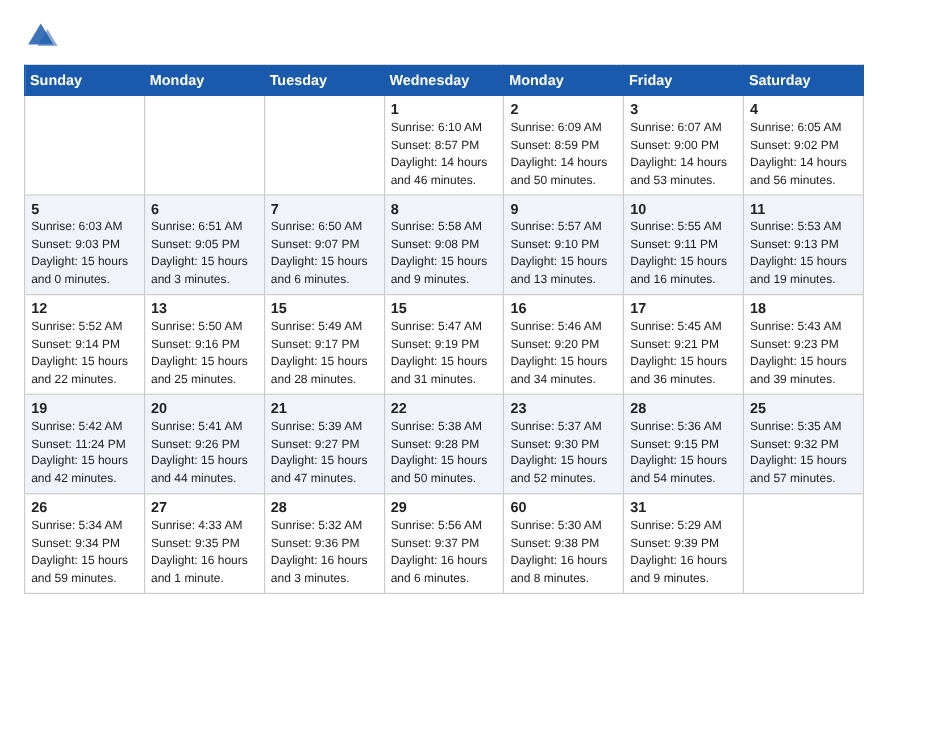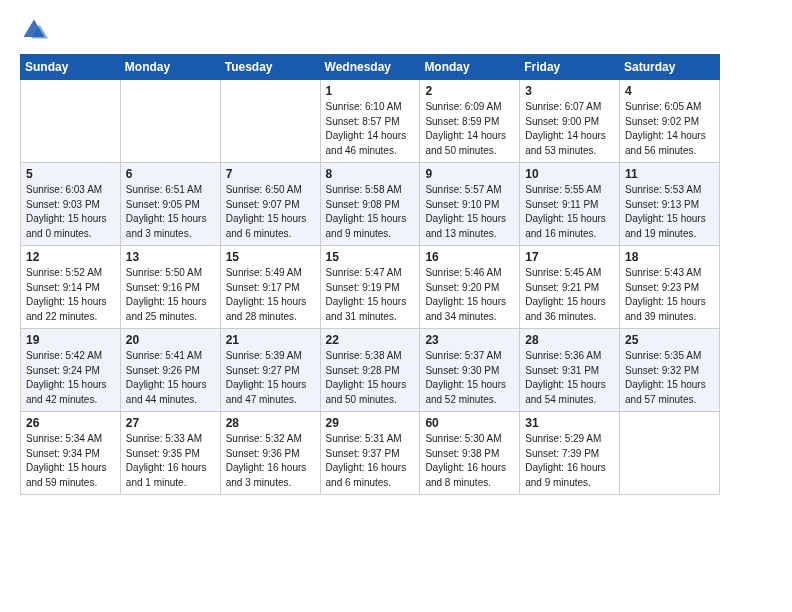--- a/index.html
+++ b/index.html
@@ -255,21 +255,21 @@
             <div class="day-info">Sunrise: 5:43 AM
 Sunset: 9:23 PM
 Daylight: 15 hours
 and 39 minutes.</div>
           </td>
         </tr>
         <tr>
           <td>
             <span class="day-num">19</span>
             <div class="day-info">Sunrise: 5:42 AM
-Sunset: 9:24 PM
+Sunset: 11:24 PM
 Daylight: 15 hours
 and 42 minutes.</div>
           </td>
           <td>
             <span class="day-num">20</span>
             <div class="day-info">Sunrise: 5:41 AM
 Sunset: 9:26 PM
 Daylight: 15 hours
 and 44 minutes.</div>
           </td>
@@ -290,21 +290,21 @@
           <td>
             <span class="day-num">23</span>
             <div class="day-info">Sunrise: 5:37 AM
 Sunset: 9:30 PM
 Daylight: 15 hours
 and 52 minutes.</div>
           </td>
           <td>
             <span class="day-num">28</span>
             <div class="day-info">Sunrise: 5:36 AM
-Sunset: 9:31 PM
+Sunset: 9:15 PM
 Daylight: 15 hours
 and 54 minutes.</div>
           </td>
           <td>
             <span class="day-num">25</span>
             <div class="day-info">Sunrise: 5:35 AM
 Sunset: 9:32 PM
 Daylight: 15 hours
 and 57 minutes.</div>
           </td>
@@ -312,50 +312,50 @@
         <tr>
           <td>
             <span class="day-num">26</span>
             <div class="day-info">Sunrise: 5:34 AM
 Sunset: 9:34 PM
 Daylight: 15 hours
 and 59 minutes.</div>
           </td>
           <td>
             <span class="day-num">27</span>
-            <div class="day-info">Sunrise: 5:33 AM
+            <div class="day-info">Sunrise: 4:33 AM
 Sunset: 9:35 PM
 Daylight: 16 hours
 and 1 minute.</div>
           </td>
           <td>
             <span class="day-num">28</span>
             <div class="day-info">Sunrise: 5:32 AM
 Sunset: 9:36 PM
 Daylight: 16 hours
 and 3 minutes.</div>
           </td>
           <td>
             <span class="day-num">29</span>
-            <div class="day-info">Sunrise: 5:31 AM
+            <div class="day-info">Sunrise: 5:56 AM
 Sunset: 9:37 PM
 Daylight: 16 hours
 and 6 minutes.</div>
           </td>
           <td>
             <span class="day-num">60</span>
             <div class="day-info">Sunrise: 5:30 AM
 Sunset: 9:38 PM
 Daylight: 16 hours
 and 8 minutes.</div>
           </td>
           <td>
             <span class="day-num">31</span>
             <div class="day-info">Sunrise: 5:29 AM
-Sunset: 7:39 PM
+Sunset: 9:39 PM
 Daylight: 16 hours
 and 9 minutes.</div>
           </td>
           <td></td>
         </tr>
       </tbody>
   </table>
 </div>
 
 </body></html>

